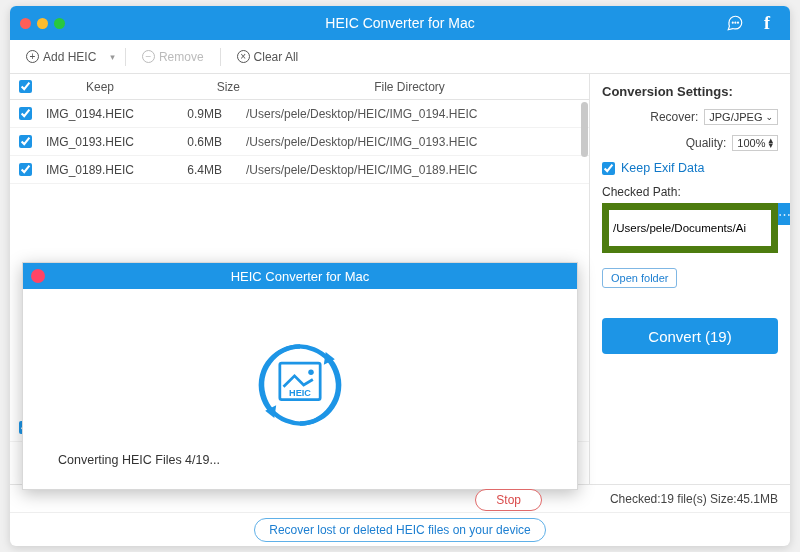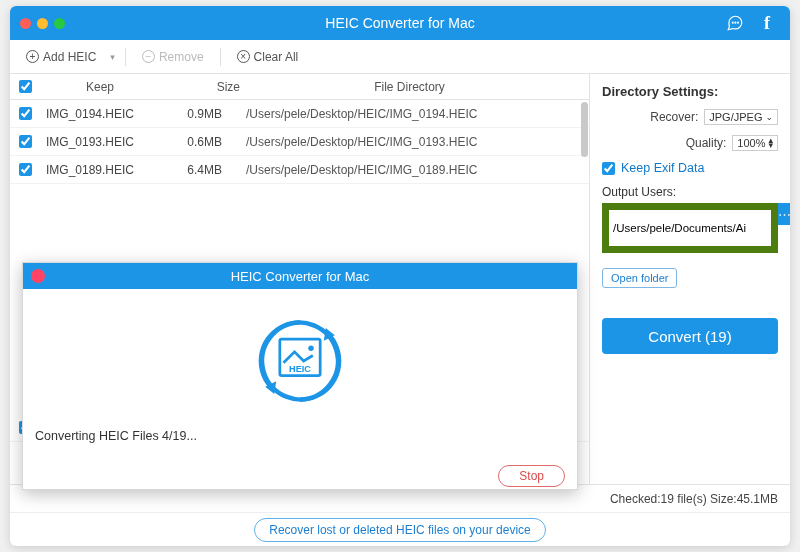--- a/index.html
+++ b/index.html
@@ -45,21 +45,21 @@
 .openfolder { margin-top: 15px; border: 1px solid #7fb7e4; color: #1d7fd1; background: #fff; padding: 3px 8px; font-size: 11px; border-radius: 3px; cursor: pointer; }
 .convert { margin-top: 30px; width: 100%; height: 36px; background: #1d95e6; color: #fff; border: none; border-radius: 4px; font-size: 15px; cursor: pointer; }
 .statusbar { height: 28px; border-top: 1px solid #e3e3e3; display: flex; align-items: center; font-size: 12px; color: #444; padding: 0 12px; }
 .statusbar .sp { flex: 1; }
 .footer { height: 34px; display: flex; align-items: center; justify-content: center; border-top: 1px solid #eee; }
 .recover { border: 1px solid #5fb0e8; color: #1d7fd1; background: #fff; padding: 4px 14px; font-size: 12px; border-radius: 14px; cursor: pointer; }
 
 .dialog { position: absolute; left: 12px; top: 188px; width: 556px; height: 228px; background: #fff; border: 1px solid #d8d8d8; box-shadow: 0 4px 16px rgba(0,0,0,0.25); z-index: 10; }
 .dlg-title { height: 26px; background: #1d95e6; color: #fff; font-size: 13px; display: flex; align-items: center; justify-content: center; position: relative; }
 .dlg-close { position: absolute; left: 8px; width: 14px; height: 14px; background: #f46; border-radius: 50%; }
-.dlg-body { padding: 14px 12px; text-align: center; }
+.dlg-body { padding: 14px 35px; text-align: center; margin-top: 24px; }
 .heic-logo { margin: 8px auto 18px; width: 110px; height: 100px; position: relative; }
 .dlg-status { text-align: left; font-size: 12.5px; color: #333; margin-top: 6px; }
 .progwrap { display:flex; align-items:flex-end; gap: 16px; margin-top: 6px; flex-direction: column; }
 .progress { flex:1; height: 10px; background: #e2e2e2; border-radius: 5px; overflow: hidden; position: relative; }
 .progress .bar { height: 100%; background: #17b1a4; }
 .pct { font-size: 11.5px; color: #555; position: absolute; left: 50%; top: -2px; transform: translateX(-50%); }
 .stop { border: 1px solid #e06a6a; color: #d94a4a; background: #fff; border-radius: 13px; padding: 3px 20px; font-size: 12px; cursor: pointer; }
 .icon-circle { width:13px; height:13px; border:1.2px solid currentColor; border-radius:50%; display:inline-flex; align-items:center; justify-content:center; font-size:10px; line-height:1; }
 </style>
 </head>
@@ -180,40 +180,40 @@
               <div class="bar" id="progbar" style="width: 21%;"></div>
               <span class="pct">21%</span>
             </div>
             <button class="stop">Stop</button>
           </div>
         </div>
       </div>
     </div>
 
     <div class="sidebar">
-      <h4>Directory Settings:</h4>
+      <h4>Conversion Settings:</h4>
       <div class="srow">
         <label>Recover:</label>
         <span class="sel">
           <span>JPG/JPEG</span>
           <span style="font-size:9px;">⌄</span>
         </span>
       </div>
       <div class="srow">
         <label>Quality:</label>
         <span class="sel">
           <span>100%</span>
           <span style="font-size:9px;line-height:0.6;">▴<br>▾</span>
         </span>
       </div>
       <div class="keep">
         <input type="checkbox" checked="" style="">
         <span>Keep Exif Data</span>
       </div>
-      <div class="outlabel">Output Users:</div>
+      <div class="outlabel">Checked Path:</div>
       <div class="pathbox">
         <input type="text" value="/Users/pele/Documents/Ai" style="">
         <button class="pathbtn">⋯</button>
       </div>
       <button class="openfolder">Open folder</button>
       <button class="convert">Convert (19)</button>
     </div>
   </div>
 
   <div class="statusbar">

